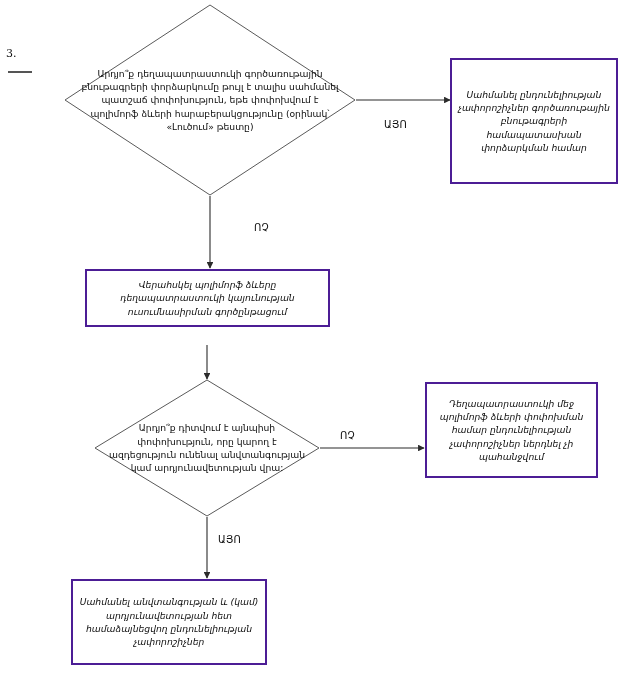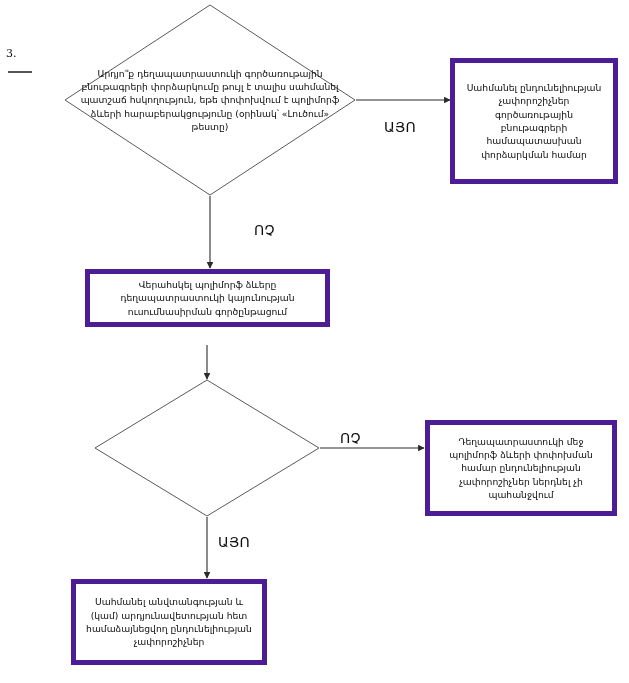--- a/index.html
+++ b/index.html
@@ -58,36 +58,37 @@
     font-size: 9.2px;
     line-height: 1.45;
     color: #0c0c0c;
     padding: 0 6px;
     font-family: "DejaVu Sans", "Liberation Sans", sans-serif;
   }
 
   
   .box {
     background: #ffffff;
-    border: 5px solid #4c1d95;
+    border: 2px solid #4c1d95;
+    font-style: italic;
   }
 
   
   .decision {
     background: transparent;
     border: none;
   }
   .decision .txt {
     padding: 0 4px;
   }
 
   
   .edge-label {
     position: absolute;
-    font-size: 14px;
+    font-size: 10px;
     color: #0c0c0c;
     letter-spacing: 0.3px;
     white-space: nowrap;
     font-family: "DejaVu Sans", "Liberation Sans", sans-serif;
   }
 </style>
 </head>
 <body>
 
 <div id="canvas">
@@ -121,33 +122,36 @@
 
       <line x1="207" y1="345" x2="207" y2="379" marker-end="url(#arrow)"></line>
 
       <line x1="320" y1="448" x2="424" y2="448" marker-end="url(#arrow)"></line>
 
       <line x1="207" y1="517" x2="207" y2="578" marker-end="url(#arrow)"></line>
     </g>
   </svg>
 
   <div class="node decision" style="left:72px; top:36px; width:276px; height:128px;">
-    <div class="txt">Արդյո՞ք դեղապատրաստուկի գործառութային բնութագրերի փորձարկումը թույլ է տալիս սահմանել պատշաճ հսկողություն, եթե փոփոխվում է պոլիմորֆ ձևերի հարաբերակցությունը (օրինակ՝ «Լուծում» թեստը)</div>
+    <div class="txt">Արդյո՞ք դեղապատրաստուկի գործառութային բնութագրերի փորձարկումը թույլ է տալիս սահմանել պատշաճ փոփոխություն, եթե փոփոխվում է պոլիմորֆ ձևերի հարաբերակցությունը (օրինակ՝ «Լուծում» թեստը)</div>
   </div>
 
   <div class="node box" style="left:450px; top:58px; width:168px; height:126px;">
     <div class="txt">Սահմանել ընդունելիության չափորոշիչներ գործառութային բնութագրերի համապատասխան փորձարկման համար</div>
   </div>
 
   <div class="node box" style="left:85px; top:269px; width:245px; height:58px;">
     <div class="txt">Վերահսկել պոլիմորֆ ձևերը դեղապատրաստուկի կայունության ուսումնասիրման գործընթացում</div>
   </div>
 
+  <div class="node decision" style="left:104px; top:396px; width:206px; height:104px;">
+    <div class="txt">Արդյո՞ք դիտվում է այնպիսի փոփոխություն, որը կարող է ազդեցություն ունենալ անվտանգության կամ արդյունավետության վրա:</div>
+  </div>
 
-  <div class="node box" style="left:425px; top:420px; width:192px; height:96px;text-align:center;">
+  <div class="node box" style="left:425px; top:382px; width:173px; height:96px;text-align:center;">
     <div class="txt">Դեղապատրաստուկի մեջ պոլիմորֆ ձևերի փոփոխման համար ընդունելիության չափորոշիչներ ներդնել չի պահանջվում</div>
   </div>
 
   <div class="node box" style="left:71px; top:579px; width:196px; height:86px;">
     <div class="txt">Սահմանել անվտանգության և (կամ) արդյունավետության հետ համաձայնեցվող ընդունելիության չափորոշիչներ</div>
   </div>
 
   <div class="edge-label" style="left:384px; top:119px;">ԱՅՈ</div>
 
   <div class="edge-label" style="left:254px; top:222px;">ՈՉ</div>

